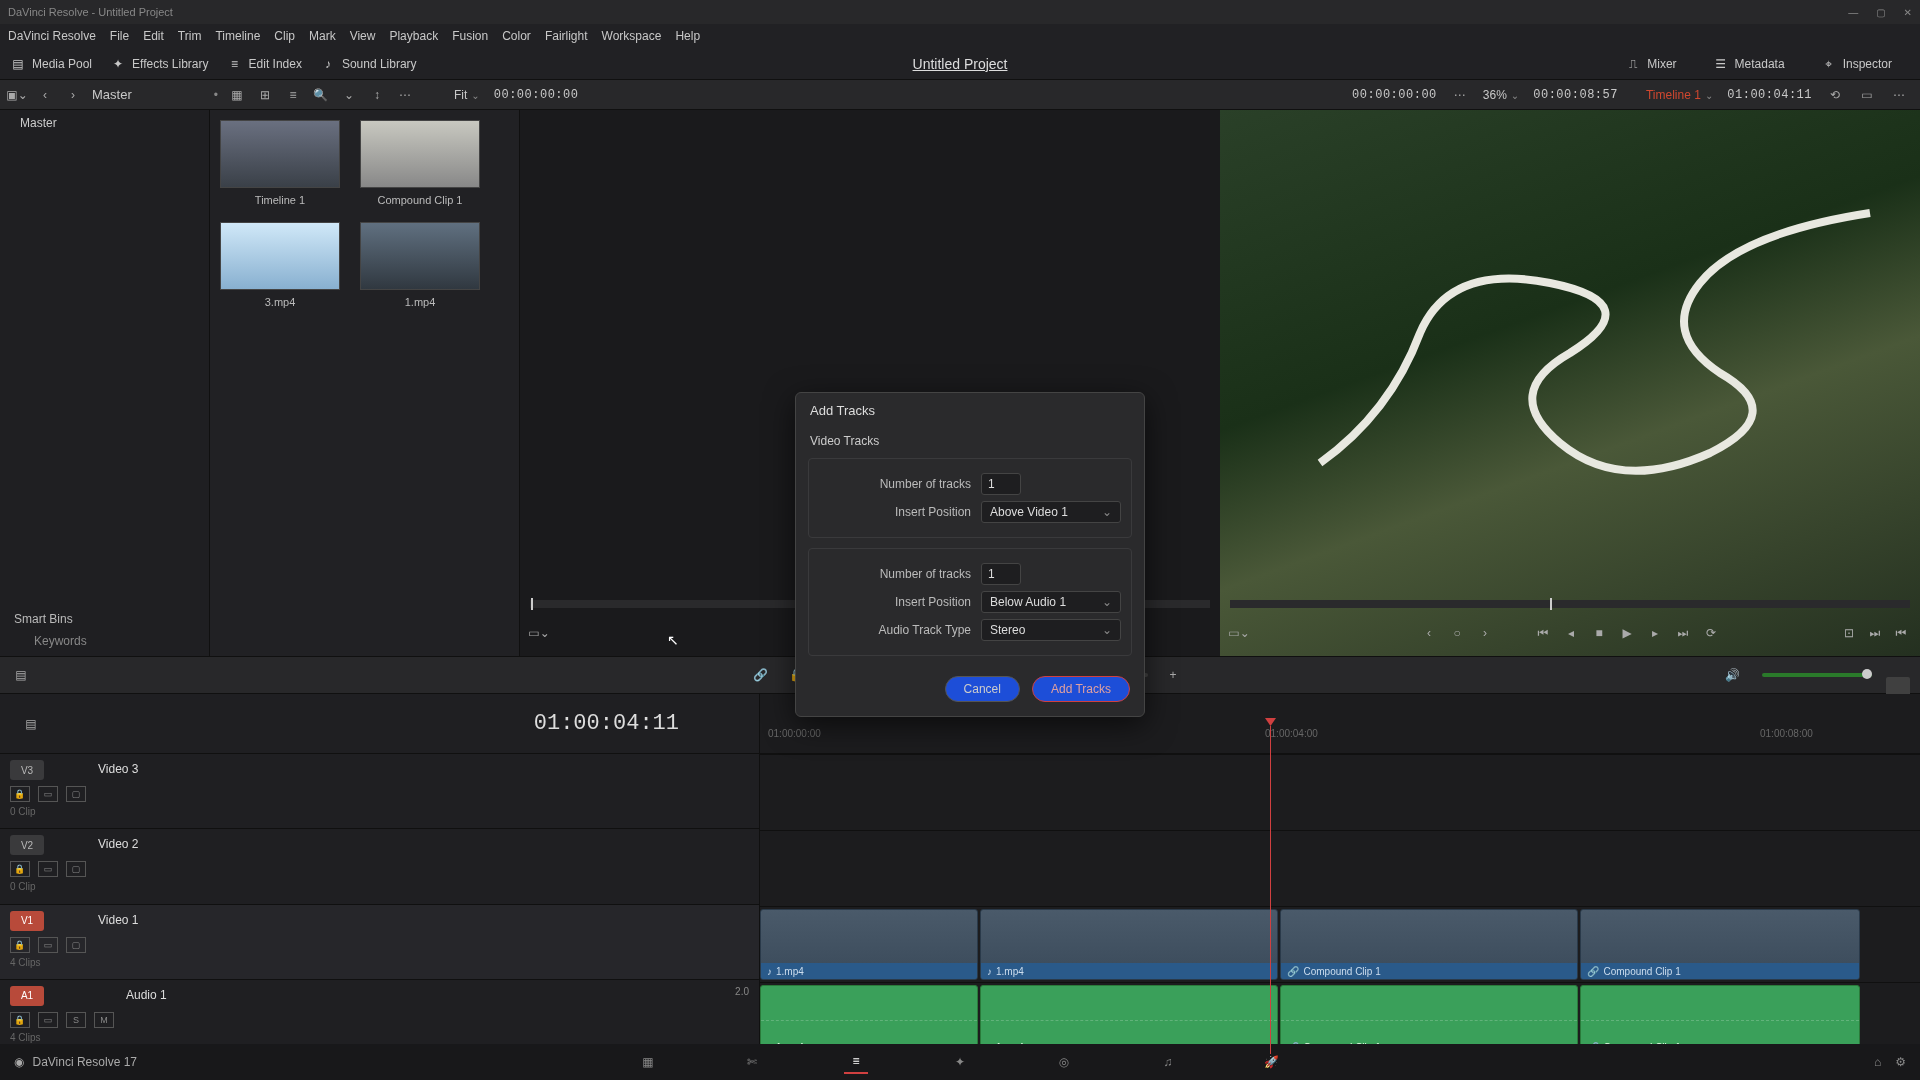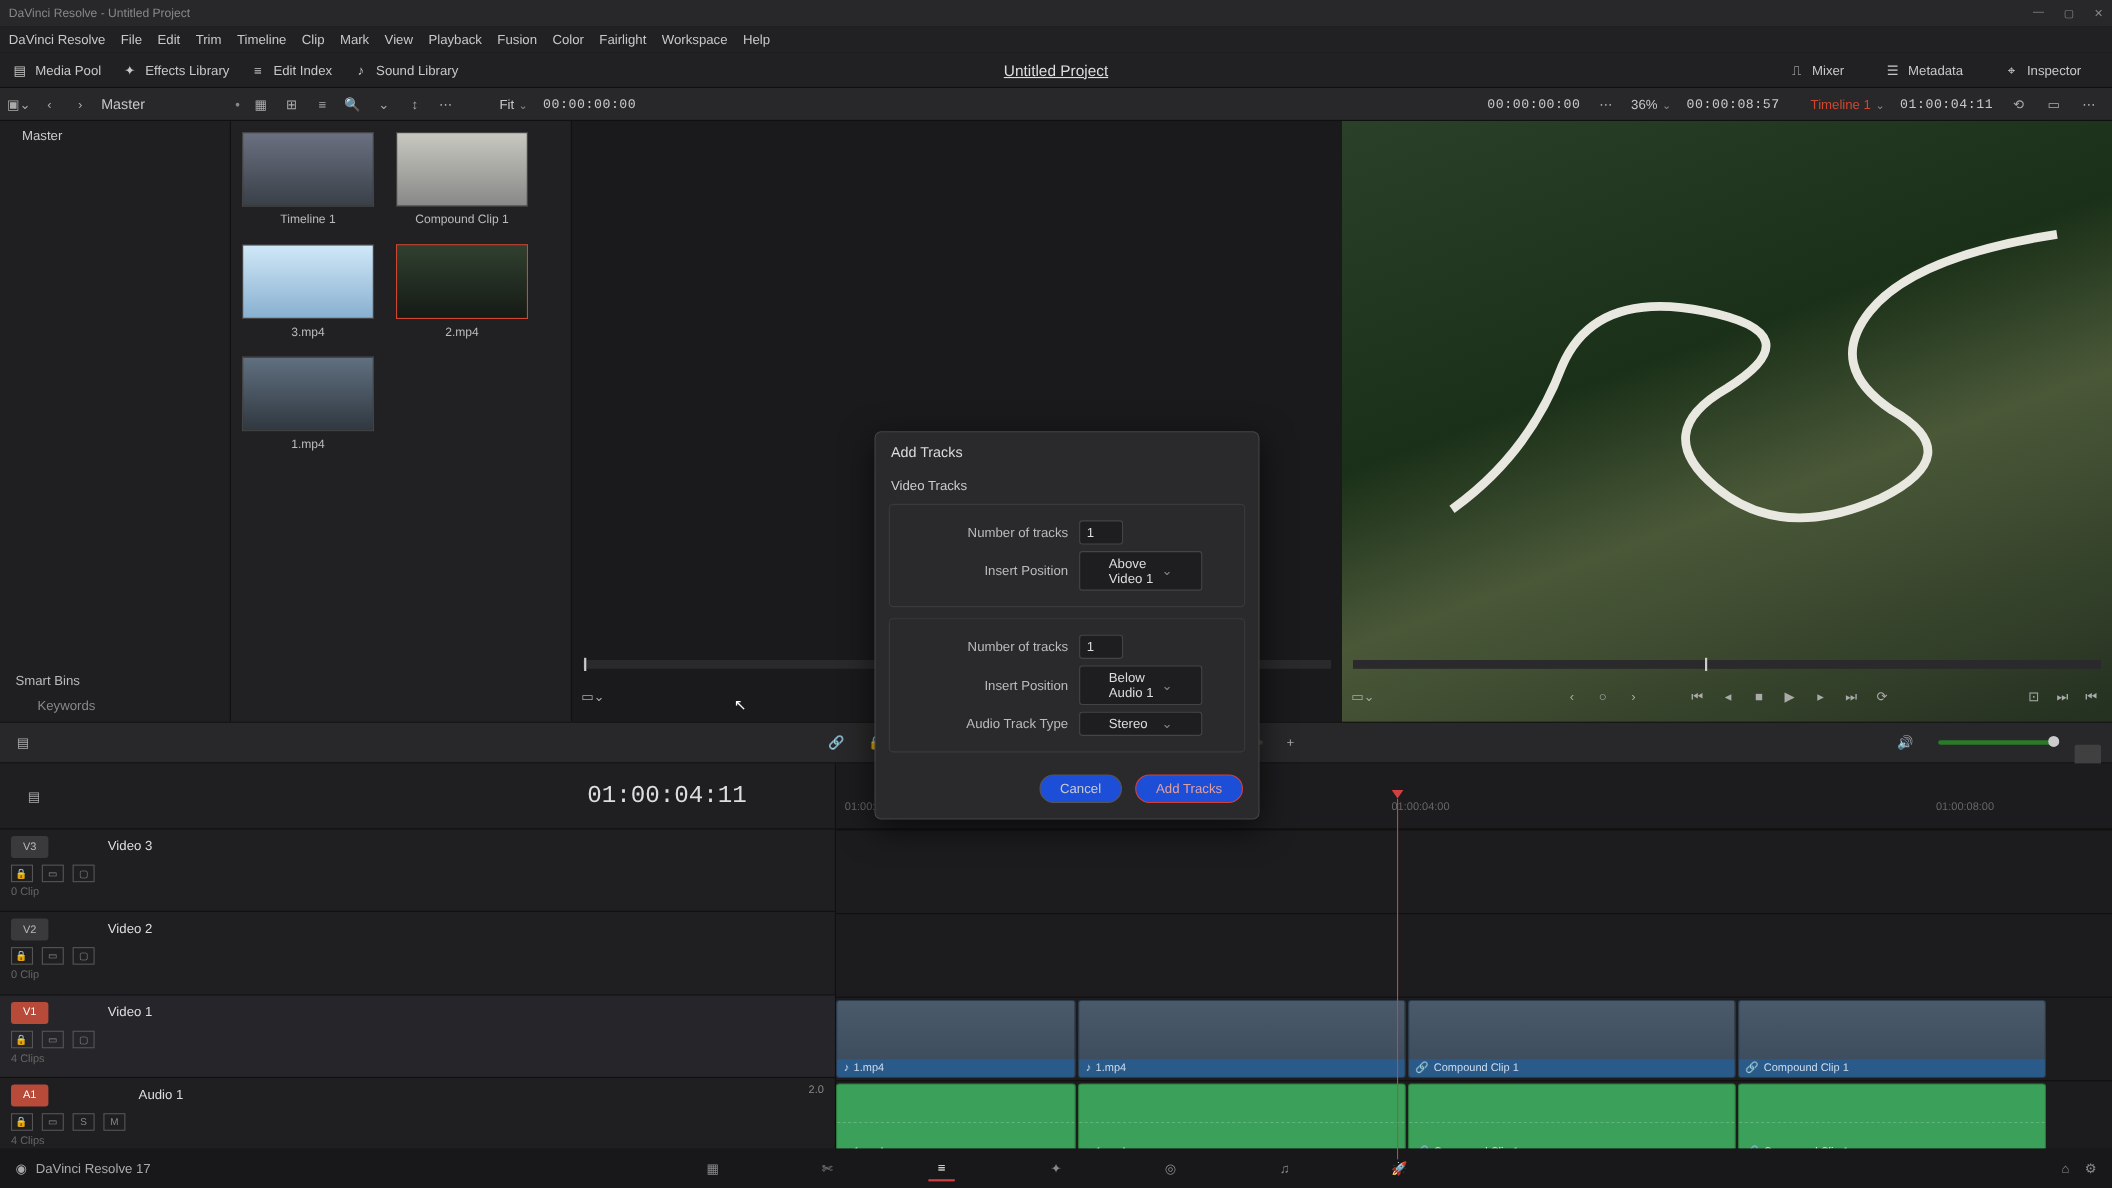--- a/index.html
+++ b/index.html
@@ -108,21 +108,21 @@
 
 .dialog-overlay { position:absolute; inset:0; z-index: 50; }
 .dialog { position:absolute; left: 795px; top: 392px; width: 350px; background:#2a2a2c; border:1px solid #444; border-radius:6px; box-shadow: 0 8px 30px rgba(0,0,0,0.6); color:#ccc; }
 .dialog .title { padding: 10px 14px; font-size:13px; color:#ddd; }
 .dialog .section-label { padding: 6px 14px; color:#ccc; font-size:12px; }
 .dialog .fieldset { margin: 4px 12px 10px; border:1px solid #3a3a3c; border-radius:4px; padding: 8px 10px; }
 .dialog .row { display:flex; align-items:center; margin: 6px 0; gap: 10px; }
 .dialog .row label { flex:1; text-align:right; color:#bbb; font-size:12px; }
 .dialog .row .val { width: 140px; }
 .dialog input[type=text] { width: 40px; background:#1e1e20; border:1px solid #444; color:#ddd; padding:3px 6px; border-radius:3px; font-size:12px; }
-.dialog .select { width: 112px; background:#1e1e20; border:1px solid #444; color:#ddd; padding:3px 26px; border-radius:3px; font-size:12px; display:flex; justify-content:space-between; align-items:center; cursor:pointer; }
+.dialog .select { width: 140px; background:#1e1e20; border:1px solid #444; color:#ddd; padding:3px 8px; border-radius:3px; font-size:12px; display:flex; justify-content:space-between; align-items:center; cursor:pointer; }
 .dialog .select::after { content:'⌄'; color:#888; }
 .dialog .buttons { display:flex; justify-content:flex-end; gap: 12px; padding: 10px 14px 14px; }
 .dialog button { padding: 5px 18px; border-radius: 14px; border:1px solid #555; background:#1d4ed8; color:#ccc; font-size:12px; cursor:pointer; }
 .dialog button.primary { border-color:#d04040; color:#e0a0a0; }
 
 .cursor-arrow { position:absolute; left: 667px; top: 632px; z-index:60; color:#fff; font-size:14px; pointer-events:none; }
 
 svg { width:100%; height:100%; }
 </style>
 </head>
@@ -239,24 +239,20 @@
         <div class="label">Timeline 1</div>
       </div>
       <div class="thumb">
         <div class="img" style="background:linear-gradient(#c8c8c0,#888)"></div>
         <div class="label">Compound Clip 1</div>
       </div>
       <div class="thumb">
         <div class="img" style="background:linear-gradient(#d0e8f8,#88b0d0)"></div>
         <div class="label">3.mp4</div>
       </div>
-      <div class="thumb selected">
-        <div class="img" style="background:linear-gradient(#304030,#151a15)"></div>
-        <div class="label">2.mp4</div>
-      </div>
       <div class="thumb">
         <div class="img" style="background:linear-gradient(#607080,#303840)"></div>
         <div class="label">1.mp4</div>
       </div>
     </div>
   </div>
 
   <div class="viewers">
     <div class="source-viewer">
       <div class="viewer-scrub">

